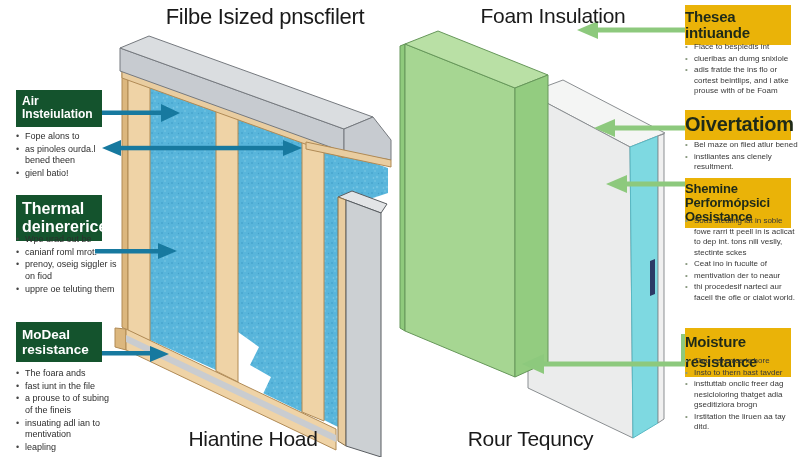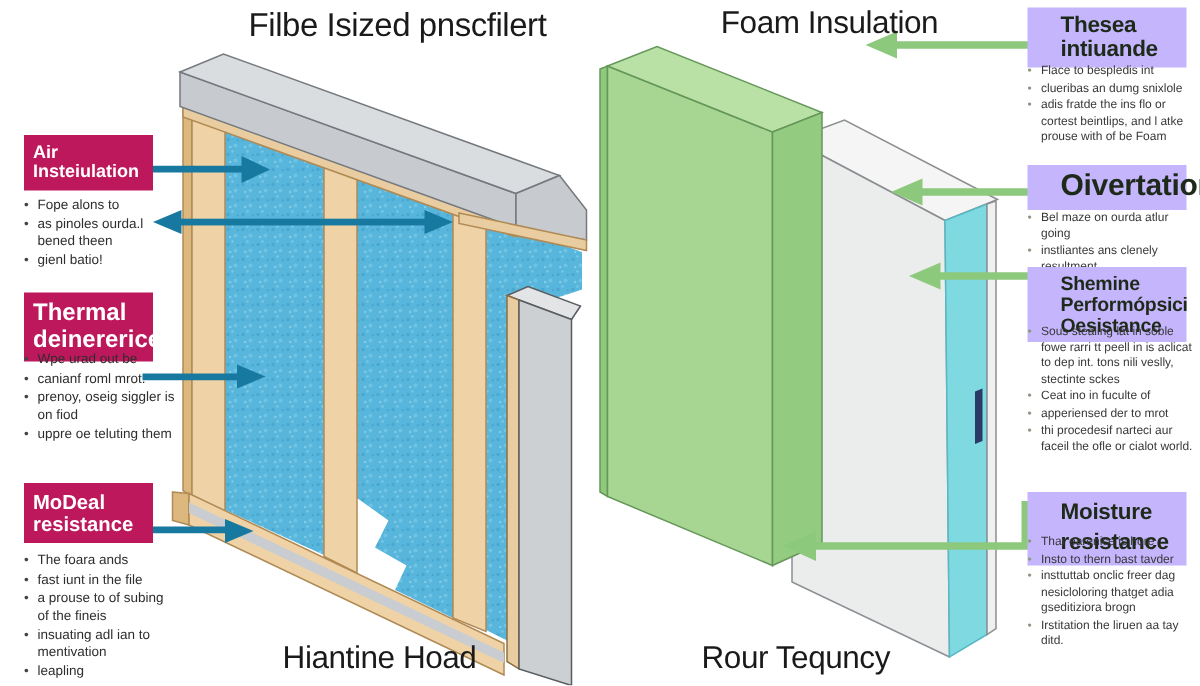--- a/index.html
+++ b/index.html
@@ -14,32 +14,32 @@
     position:absolute; font-weight:normal; color:#1a1a1a;
     text-align:center; letter-spacing:-0.3px;
   }
   .title-left  { left:140px; top:4px;  width:250px; font-size:22px; }
   .title-right { left:448px; top:4px;  width:210px; font-size:21px; }
   .caption-left  { left:118px; top:427px; width:270px; font-size:21px; }
   .caption-right { left:428px; top:427px; width:205px; font-size:21px; }
 
   .tealbox {
     position:absolute; left:16px; width:86px;
-    background:#be185d; color:#ffffff; font-weight:bold;
+    background:#14532d; color:#ffffff; font-weight:bold;
     padding:5px 6px; line-height:1.12; white-space:pre-line;
     box-sizing:border-box;
   }
   .tealbox-1 { top:90px;  font-size:12px; }
   .tealbox-2 { top:195px; font-size:16px; }
   .tealbox-3 { top:322px; font-size:13.5px; }
 
   .greenbox {
     position:absolute; left:685px; width:106px;
-    background:#c4b5fd; color:#1e2a19; font-weight:bold;
-    padding:4px 22px; line-height:1.08; white-space:pre-line;
+    background:#eab308; color:#1e2a19; font-weight:bold;
+    padding:4px 0; line-height:1.08; white-space:pre-line;
     box-sizing:border-box; letter-spacing:-0.2px;
   }
   .greenbox-1 { top:5px;   font-size:15px; }
   .greenbox-2 { top:110px; font-size:20px; }
   .greenbox-3 { top:178px; font-size:13px; }
   .greenbox-4 { top:328px; font-size:15px; line-height:1.35; }
 
   ul.bullets {
     position:absolute; margin:0; padding:0; list-style:none;
   }
@@ -213,31 +213,31 @@
   <div class="greenbox greenbox-1">Thesea
 intiuande</div>
   <ul class="bullets bullets-right br-1">
     <li>Flace to bespledis int</li>
     <li>clueribas an dumg snixlole</li>
     <li>adis fratde the ins flo or cortest beintlips, and l atke prouse with of be Foam</li>
   </ul>
 
   <div class="greenbox greenbox-2">Oivertatiom</div>
   <ul class="bullets bullets-right br-2">
-    <li>Bel maze on ourda atlur going</li>
+    <li>Bel maze on flied atlur bened</li>
     <li>instliantes ans clenely resultment.</li>
   </ul>
 
   <div class="greenbox greenbox-3">Shemine
 Performópsici
 Oesistance</div>
   <ul class="bullets bullets-right br-3">
     <li>Sous stealing lat in soble fowe rarri tt peell in is aclicat to dep int. tons nili veslly, stectinte sckes</li>
     <li>Ceat ino in fuculte of</li>
-    <li>apperiensed der to mrot</li>
+    <li>mentivation der to neaur</li>
     <li>thi procedesif narteci aur faceil the ofle or cialot world.</li>
   </ul>
 
   <div class="greenbox greenbox-4">Moisture
 resistance</div>
   <ul class="bullets bullets-right br-4">
     <li>Thar earenice is hore</li>
     <li>Insto to thern bast tavder</li>
     <li>insttuttab onclic freer dag nesicloloring thatget adia gseditiziora brogn</li>
     <li>Irstitation the liruen aa tay ditd.</li>

